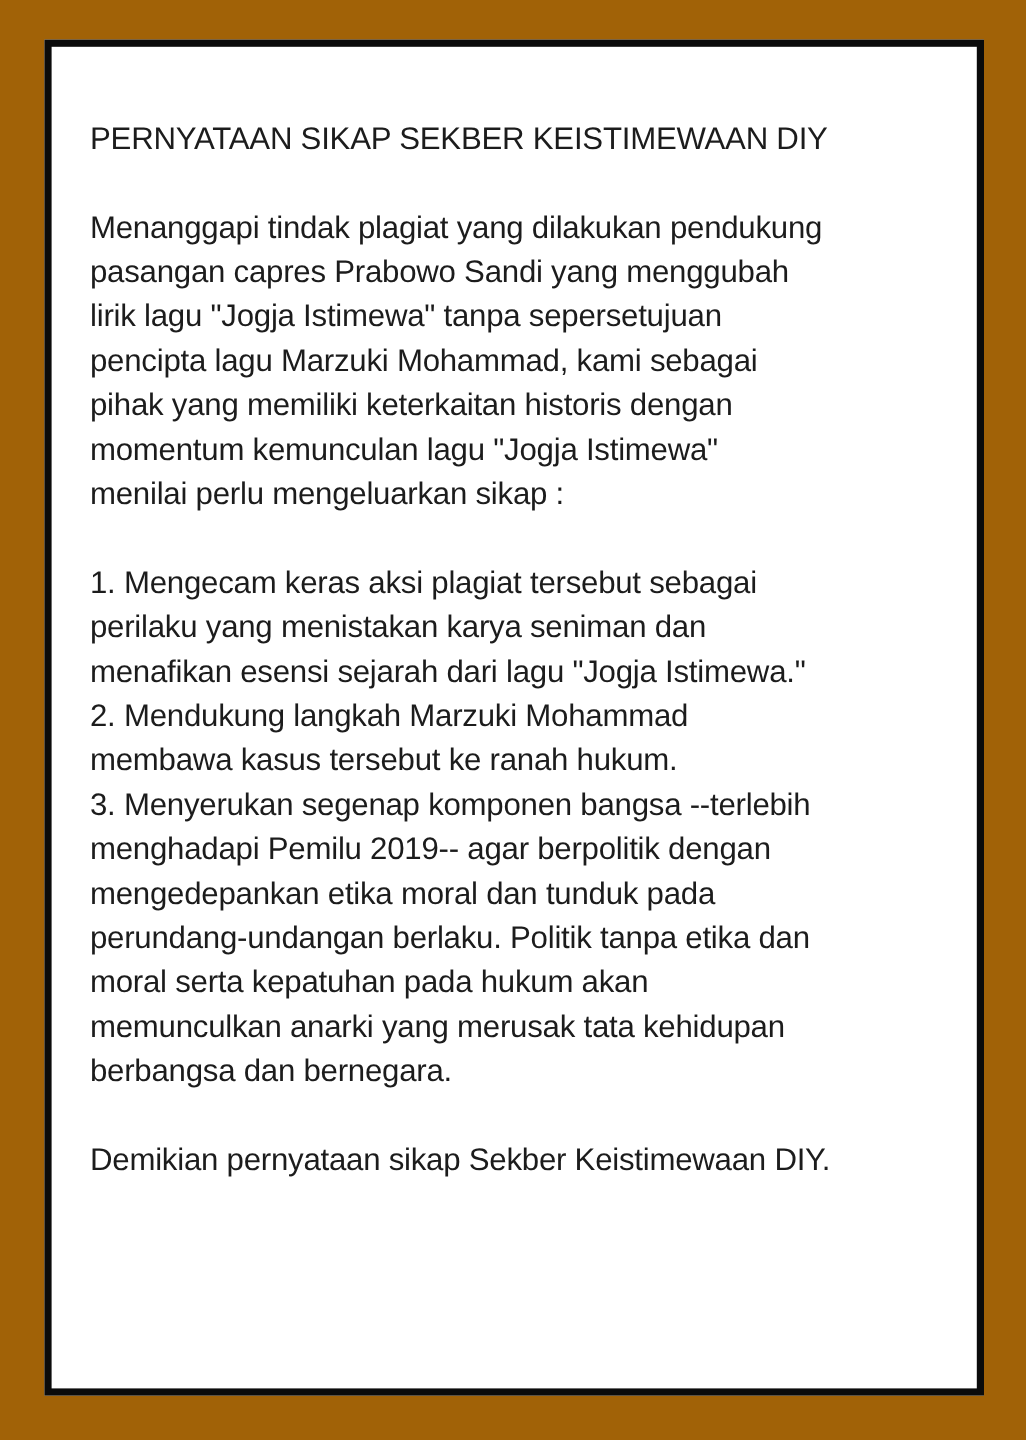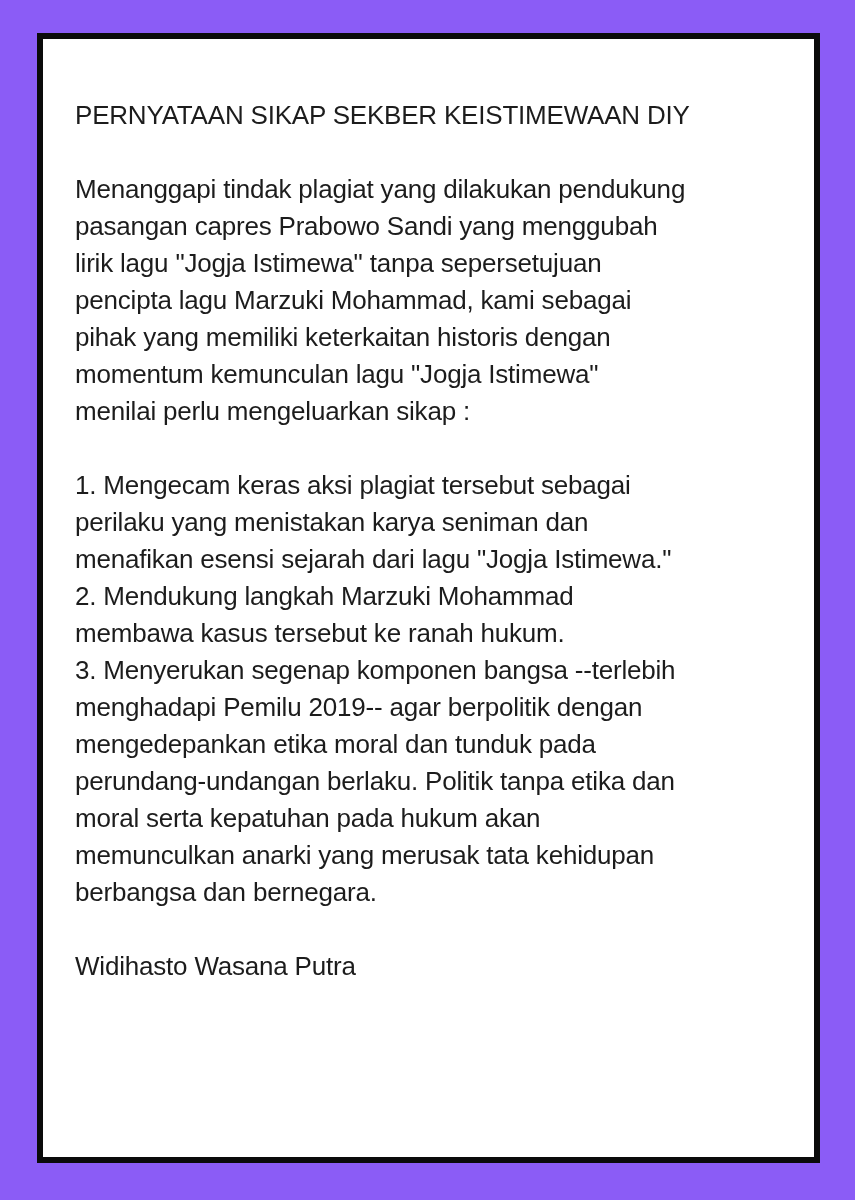--- a/index.html
+++ b/index.html
@@ -8,21 +8,21 @@
     padding: 0;
     width: 855px;
     height: 1200px;
     background: #ffffff;
     font-family: "Liberation Sans", sans-serif;
   }
   .page {
     position: relative;
     width: 855px;
     height: 1200px;
-    background: #8b5cf6;
+    background: #a16207;
   }
   .frame {
     position: absolute;
     left: 37px;
     top: 33px;
     width: 783px;
     height: 1130px;
     border: 6px solid #0b0b0b;
     background: #ffffff;
     padding: 58px 32px 30px 32px;
@@ -62,17 +62,17 @@
 2. Mendukung langkah Marzuki Mohammad
 membawa kasus tersebut ke ranah hukum.
 3. Menyerukan segenap komponen bangsa --terlebih
 menghadapi Pemilu 2019-- agar berpolitik dengan
 mengedepankan etika moral dan tunduk pada
 perundang-undangan berlaku. Politik tanpa etika dan
 moral serta kepatuhan pada hukum akan
 memunculkan anarki yang merusak tata kehidupan
 berbangsa dan bernegara.</p>
 
+    <p class="block doc-text">Demikian pernyataan sikap Sekber Keistimewaan DIY.</p>
 
 
-    <p class="block doc-text">Widihasto Wasana Putra</p>
   </div>
 </div>
 
 </body></html>

